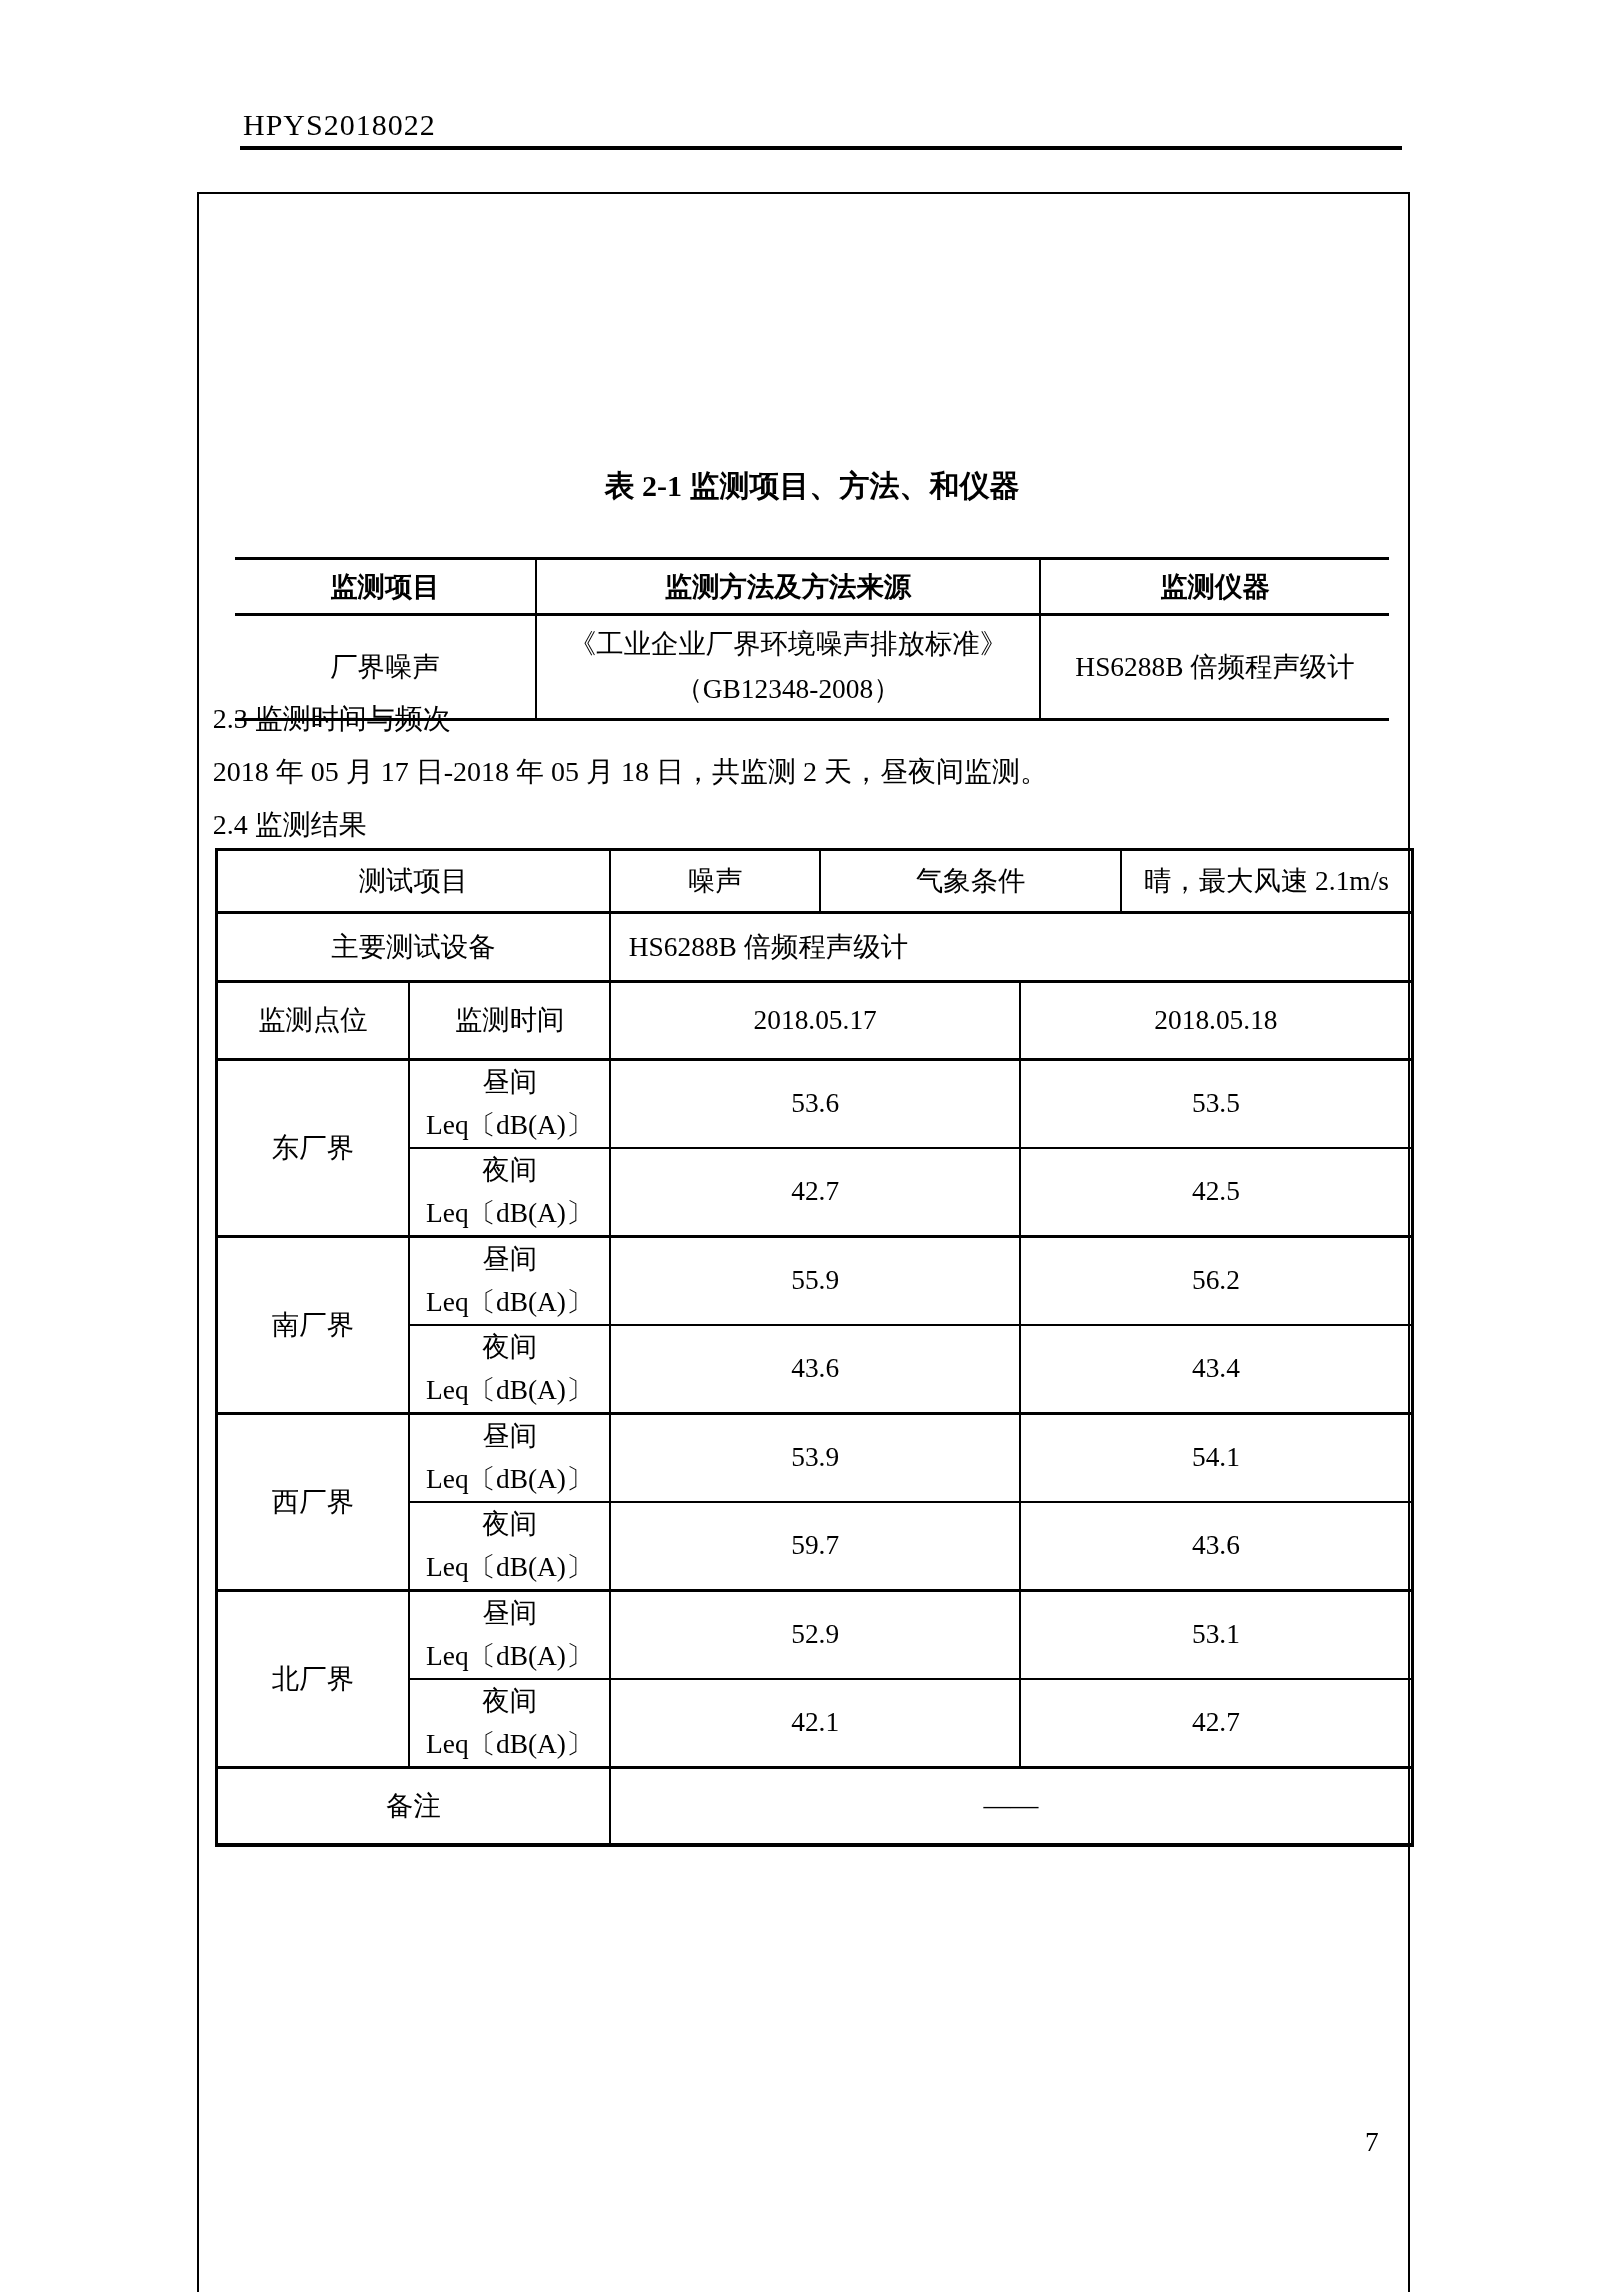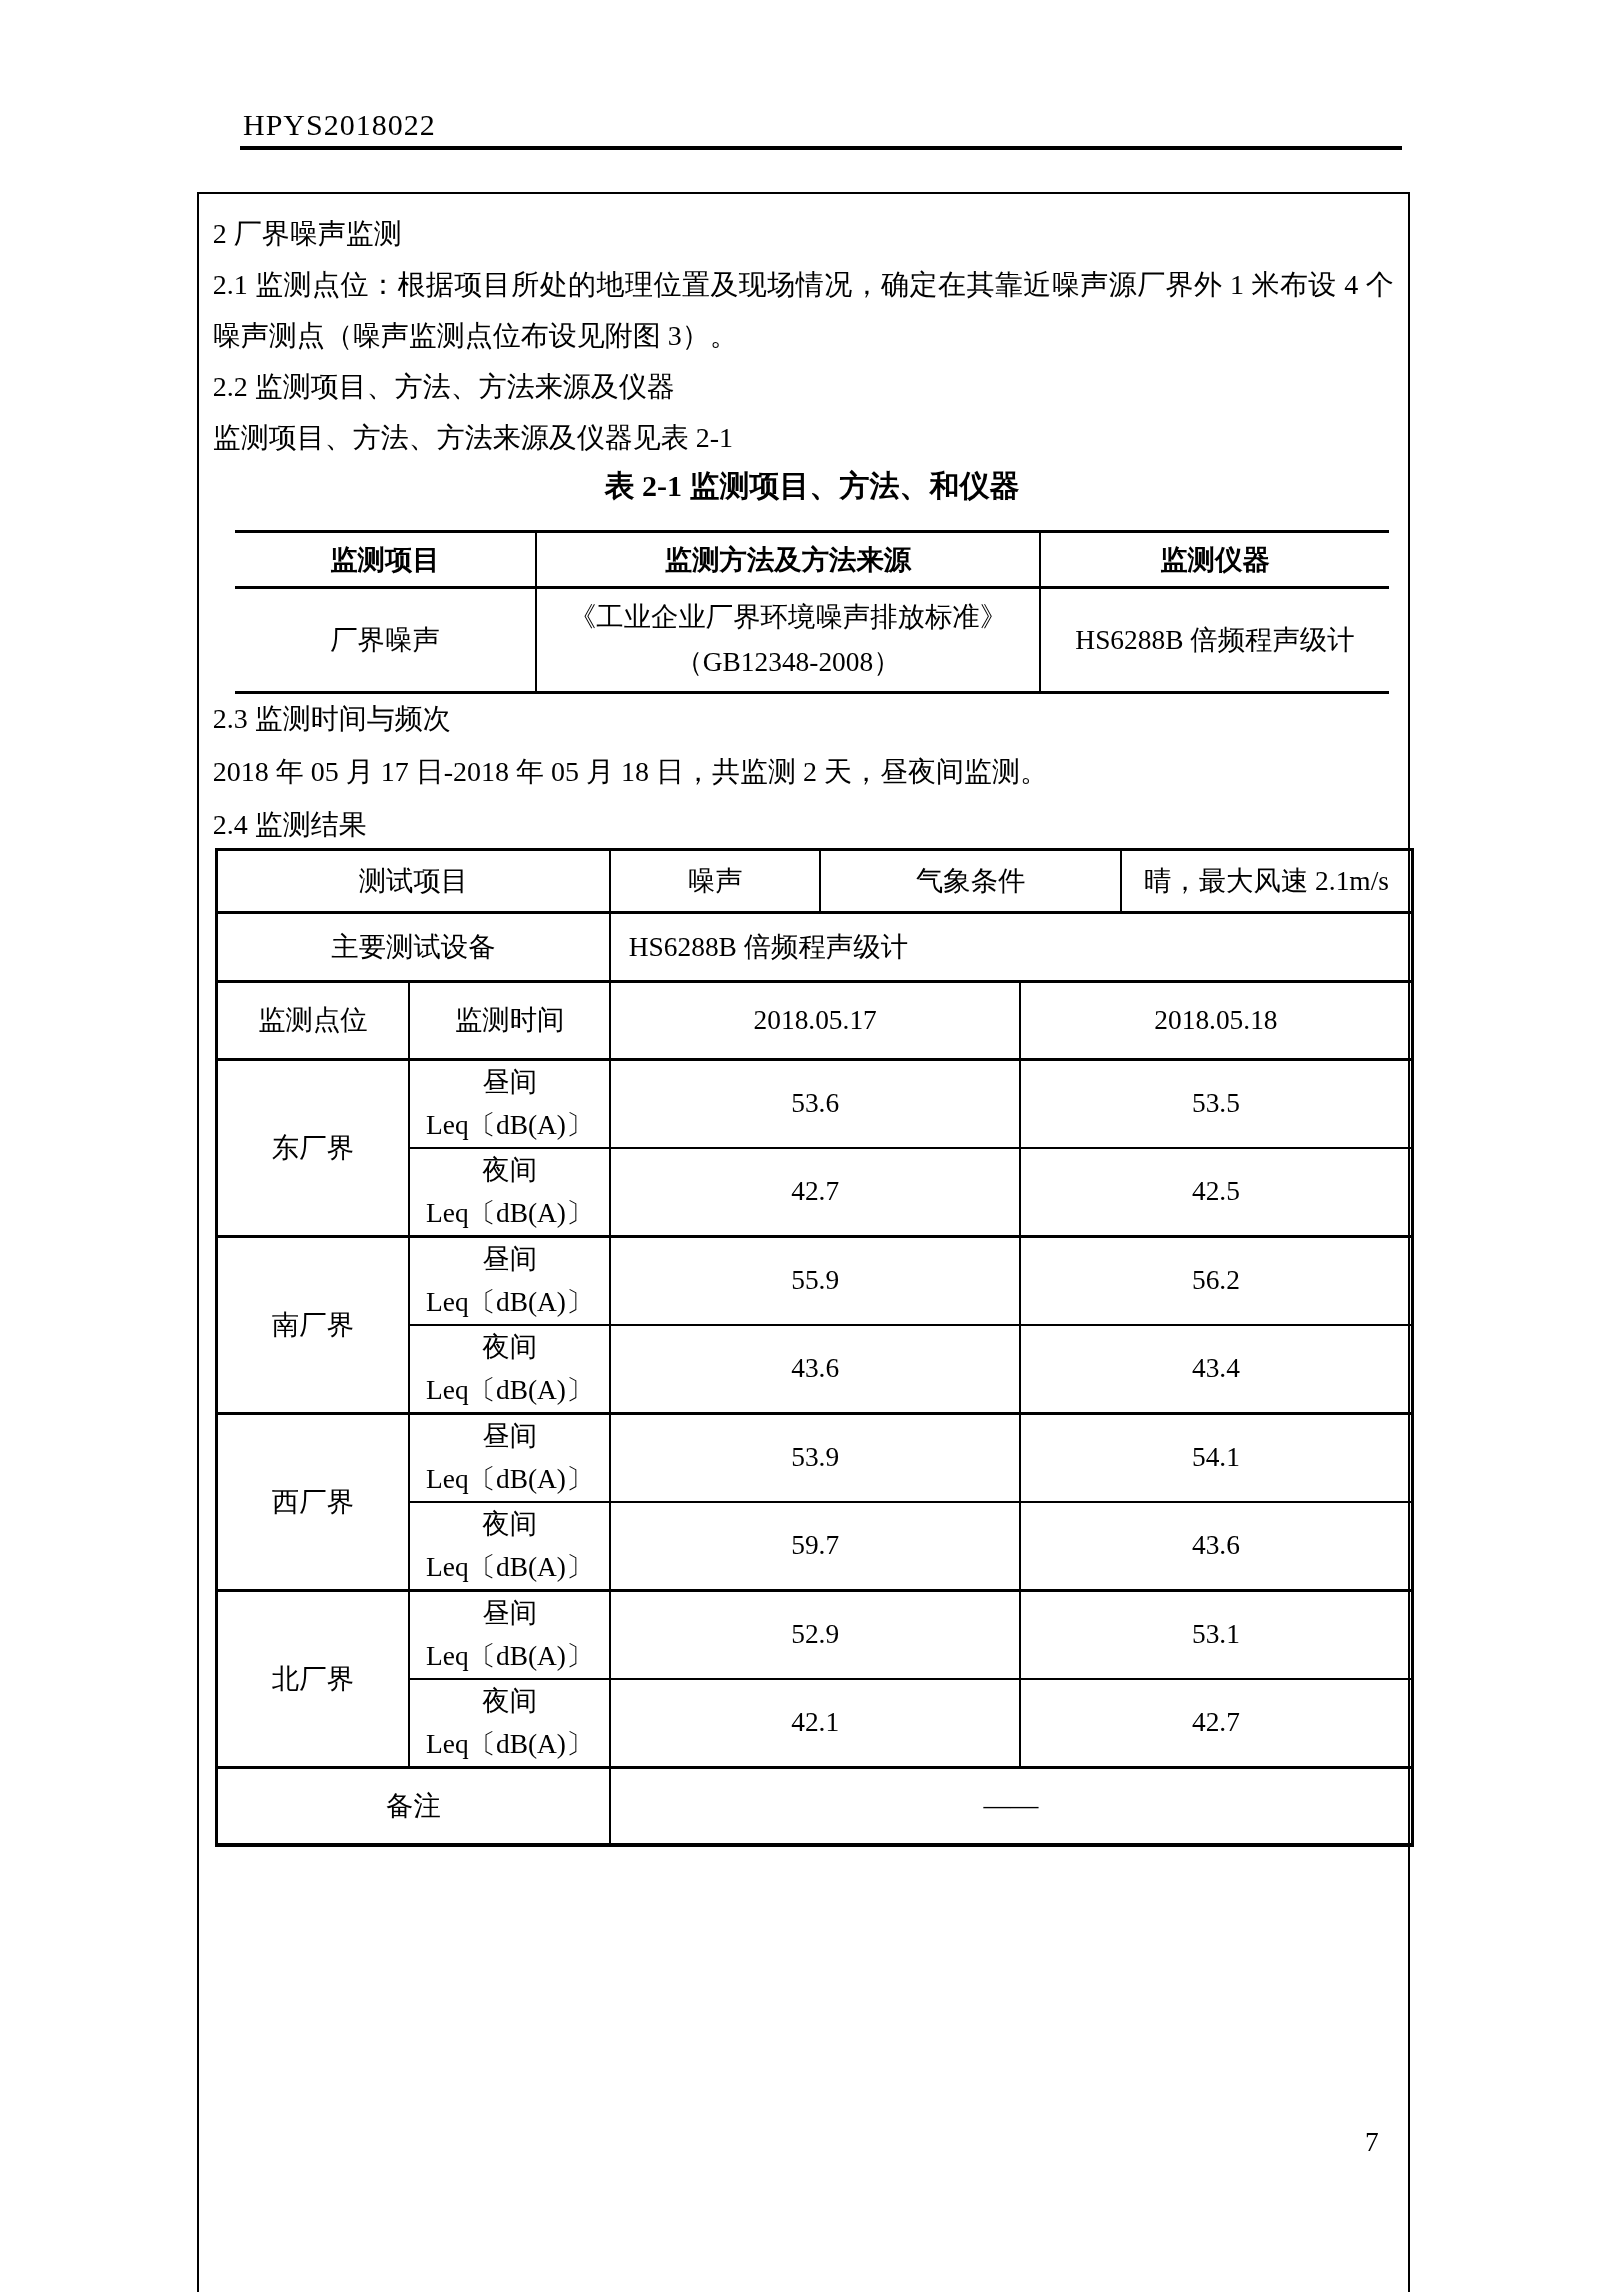--- a/index.html
+++ b/index.html
@@ -29,21 +29,21 @@
   .para { left: 13.7px; font-size: 28px; line-height: 51px; white-space: nowrap; }
   .para .line { height: 51px; }
   .para .justify { width: 1181px; text-align: justify; text-align-last: justify; }
 
   .t21-caption {
     left: 36px; top: 272px; width: 1154px;
     text-align: center; font-size: 30px; font-weight: bold;
   }
 
   
-  .t21-wrap { left: 36px; top: 336px; width: 1154px; }
+  .t21-wrap { left: 36px; top: 363px; width: 1154px; }
   table.t21 {
     border-collapse: collapse; table-layout: fixed; width: 1154px;
     border-top: 3.9px solid #000; border-bottom: 3.9px solid #000;
   }
   .t21 td {
     border-left: 2.9px solid #000; border-right: 2.9px solid #000;
     text-align: center; vertical-align: middle; font-size: 27.4px;
   }
   .t21 td:first-child { border-left: none; }
   .t21 td:last-child { border-right: none; }
@@ -78,27 +78,20 @@
   .page-number { left: 1365px; top: 2127px; font-size: 27.4px; }
 </style>
 </head>
 <body>
 
 <div class="abs doc-code">HPYS2018022</div>
 <div class="abs header-rule"></div>
 
 <div class="abs content-box">
 
-  <div class="abs para" style="top:13.7px;">
-    <div class="line">2 厂界噪声监测</div>
-    <div class="line justify">2.1 监测点位：根据项目所处的地理位置及现场情况，确定在其靠近噪声源厂界外 1 米布设 4 个</div>
-    <div class="line">噪声测点（噪声监测点位布设见附图 3）。</div>
-    <div class="line">2.2 监测项目、方法、方法来源及仪器</div>
-    <div class="line">监测项目、方法、方法来源及仪器见表 2-1</div>
-  </div>
 
   <div class="abs t21-caption">表 2-1 监测项目、方法、和仪器</div>
 
   <div class="abs t21-wrap">
     <table class="t21">
       <colgroup>
           <col style="width:301px">
           <col style="width:504px">
           <col style="width:349px">
         </colgroup>

